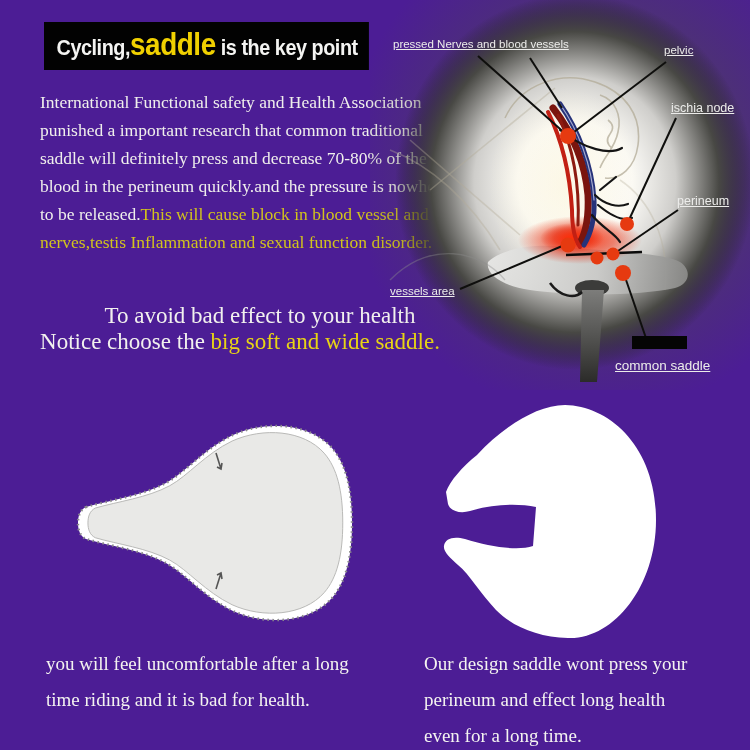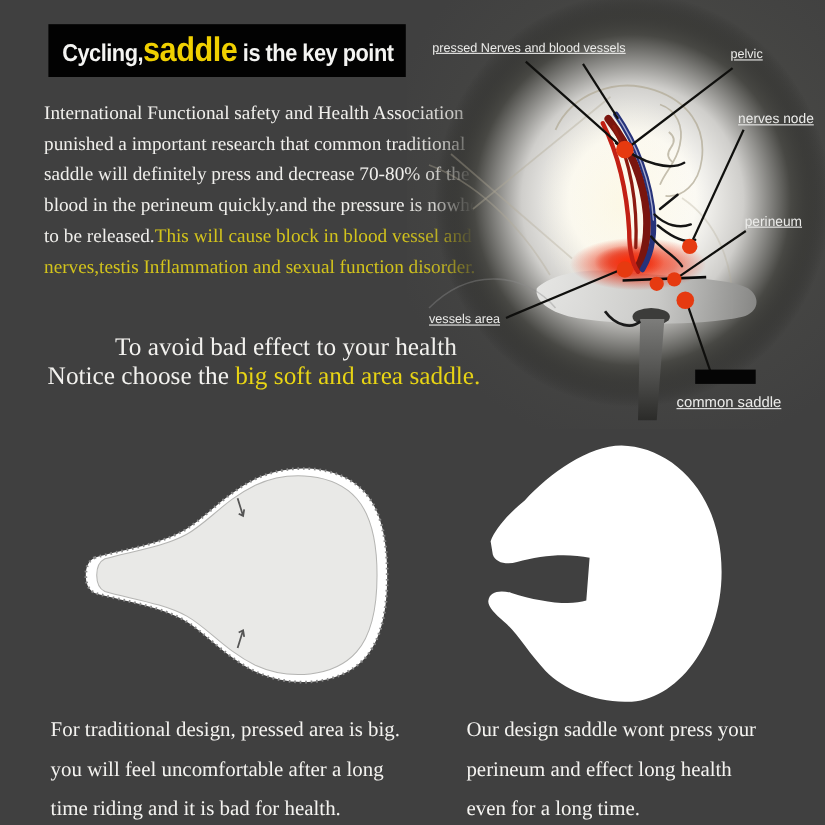--- a/index.html
+++ b/index.html
@@ -1,16 +1,16 @@
 <!DOCTYPE html>
 <html><head>
 <meta charset="utf-8">
 <style>
   html,body{margin:0;padding:0;background:#000;}
-  .canvas{position:relative;width:750px;height:750px;background:#404040;overflow:hidden;
+  .canvas{position:relative;width:750px;height:750px;background:#4c1d95;overflow:hidden;
           font-family:"Liberation Sans",sans-serif;}
   .abs{position:absolute;}
   .serif{font-family:"Liberation Serif",serif;}
 
   
   .title-box{left:44px;top:22px;background:#020202;padding:5px 12px 7px 14px;
              transform:scaleX(.9);transform-origin:left center;white-space:nowrap;}
   .title-box span{font-weight:800;letter-spacing:-.5px;vertical-align:baseline;}
   .t-white{color:#f4f4f2;font-size:22px;}
   .t-accent{font-size:31px;}
@@ -49,21 +49,21 @@
     <div class="line"><span class="w-part">International Functional safety and Health Association</span><span class="y-part" style="color:#d2c31c"></span></div>
     <div class="line"><span class="w-part">punished a important research that common traditional</span><span class="y-part" style="color:#d2c31c"></span></div>
     <div class="line"><span class="w-part">saddle will definitely press and decrease 70-80% of the</span><span class="y-part" style="color:#d2c31c"></span></div>
     <div class="line"><span class="w-part">blood in the perineum quickly.and the pressure is nowhere</span><span class="y-part" style="color:#d2c31c"></span></div>
     <div class="line"><span class="w-part">to be released.</span><span class="y-part" style="color:#d2c31c">This will cause block in blood vessel and</span></div>
     <div class="line"><span class="w-part"></span><span class="y-part" style="color:#d2c31c">nerves,testis Inflammation and sexual function disorder.</span></div>
   </div>
 
   <div class="abs serif advice1">To avoid bad effect to your health</div>
   <div class="abs serif advice2">
-    <span style="color:#f2f1ee">Notice choose the </span><span style="color:#e8d414">big soft and area saddle.</span>
+    <span style="color:#f2f1ee">Notice choose the </span><span style="color:#e8d414">big soft and wide saddle.</span>
   </div>
 
   <svg class="abs" style="left:370px;top:0px" width="380" height="390" viewBox="0 0 380 390">
     <defs>
       <radialGradient id="g2" cx="50%" cy="50%" r="50%">
         <stop offset="0%" stop-color="#b0b0aa"></stop>
           <stop offset="55%" stop-color="#4e4e49"></stop>
         <stop offset="100%" stop-color="#4e4e49" stop-opacity="0"></stop>
       </radialGradient>
       <radialGradient id="g1" cx="50%" cy="50%" r="50%">
@@ -157,21 +157,21 @@
       <circle cx="257" cy="224" r="7"></circle>
       <circle cx="198" cy="245" r="7.5"></circle>
       <circle cx="227" cy="258" r="6.5"></circle>
       <circle cx="243" cy="254" r="6.5"></circle>
       <circle cx="253" cy="273" r="8"></circle>
     </g>
   </svg>
 
   <div class="abs dlabel" style="left:393px;top:38px">pressed Nerves and blood vessels</div>
   <div class="abs dlabel" style="left:664px;top:44px">pelvic</div>
-  <div class="abs dlabel" style="left:671px;top:101px;font-size:12.5px">nerves node</div>
+  <div class="abs dlabel" style="left:671px;top:101px;font-size:12.5px">ischia node</div>
   <div class="abs dlabel" style="left:677px;top:194px;font-size:12.5px">perineum</div>
   <div class="abs dlabel" style="left:390px;top:285px">vessels area</div>
   <div class="abs dlabel" style="left:615px;top:358px;font-size:13.5px">common saddle</div>
 
   <svg class="abs" style="left:70px;top:403px" width="292" height="232" viewBox="0 0 292 232">
     <path d="M16,104 C40,97 72,93 96,80 C116,69 134,46 163,32 C196,17 240,20 262,45 C276,61 282,86 282,120
              C282,154 276,179 262,195 C240,220 196,223 163,208 C134,194 116,171 96,160 C72,147 40,143 16,136
              C10,133 8,127 8,120 C8,113 10,107 16,104 Z" fill="#ffffff" stroke="#8a8a8a" stroke-width="2.4" stroke-dasharray="1.5 3.5"></path>
     <path transform="translate(10.5,8.3) scale(0.93)" d="M16,104 C40,97 72,93 96,80 C116,69 134,46 163,32 C196,17 240,20 262,45 C276,61 282,86 282,120
              C282,154 276,179 262,195 C240,220 196,223 163,208 C134,194 116,171 96,160 C72,147 40,143 16,136
@@ -183,21 +183,20 @@
   </svg>
 
   <svg class="abs" style="left:428px;top:393px" width="245" height="260" viewBox="0 0 245 260">
     <path d="M18,99 C22,88 34,74 49,62 C72,37 107,12 137,12 C182,13 228,54 228,127
              C228,194 185,247 140,245 C110,244 85,234 68,217 C52,200 42,182 30,172
              C22,165 15,158 16,153 C17,145 26,143 37,146 C62,154 90,158 105,153
              L108,114 C90,110 64,111 42,118 C32,121 22,118 20,111 Z" fill="#ffffff"></path>
   </svg>
 
   <div class="abs serif caption cap-left">
-    <div>For traditional design, pressed area is big.</div>
     <div>you will feel uncomfortable after a long</div>
     <div>time riding and it is bad for health.</div>
   </div>
   <div class="abs serif caption cap-right">
     <div>Our design saddle wont press your</div>
     <div>perineum and effect long health</div>
     <div>even for a long time.</div>
   </div>
 
 </div>

